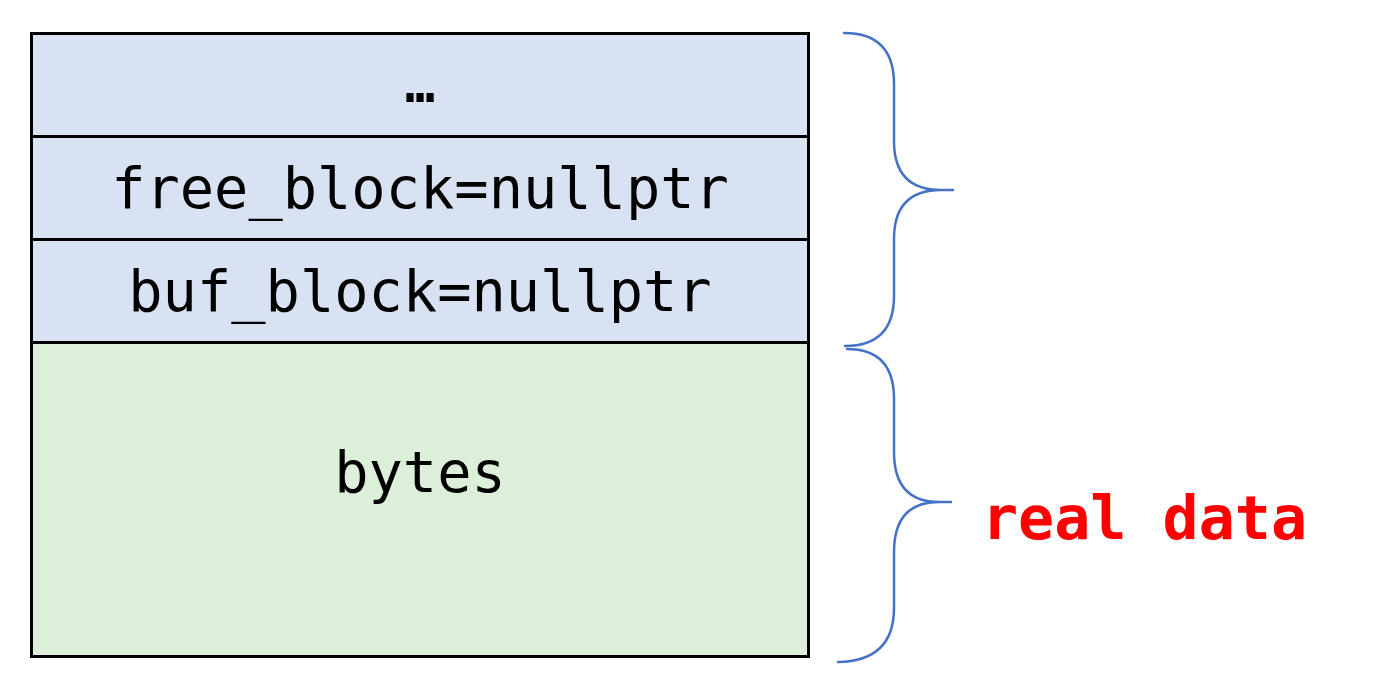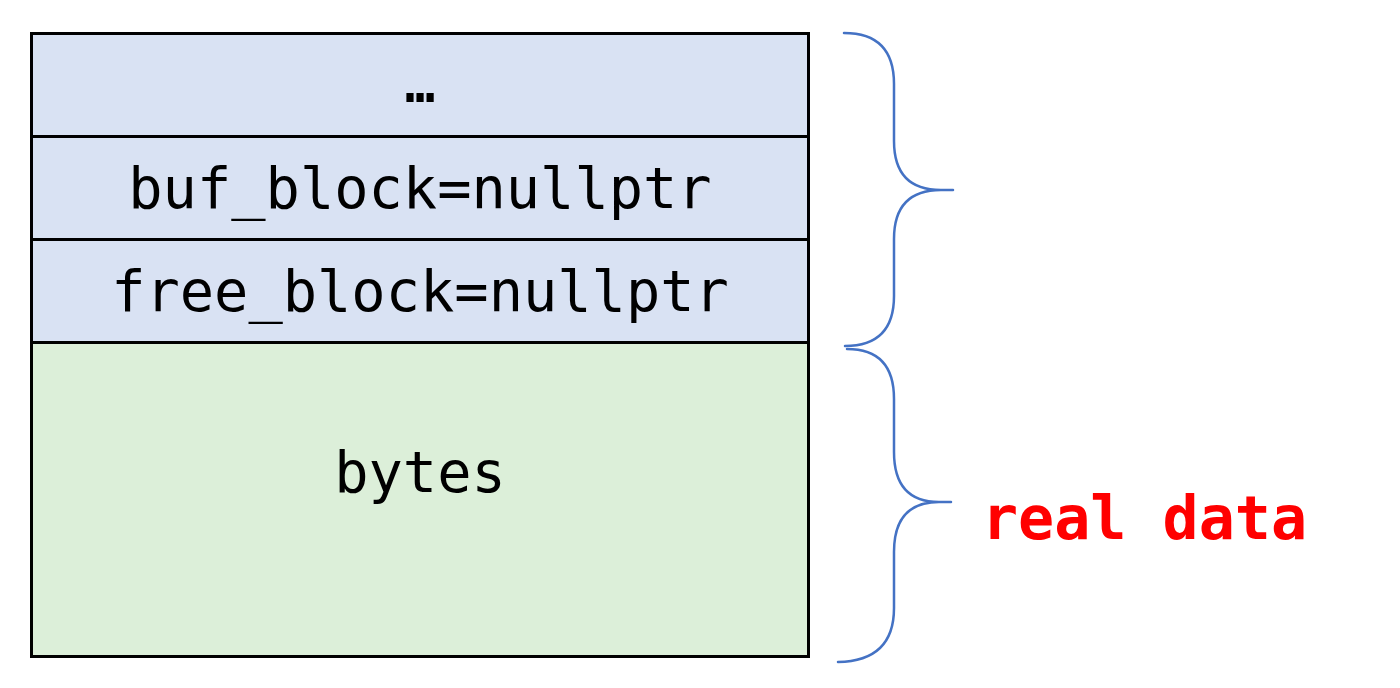--- a/index.html
+++ b/index.html
@@ -79,24 +79,24 @@
 </head>
 <body>
 
 <div class="canvas">
 
   <div class="mem-box">
     <div class="row struct ellipsis-row">
       <span class="row-label">…</span>
     </div>
     <div class="row struct">
-      <span class="row-label">buf_block=nullptr</span>
+      <span class="row-label">free_block=nullptr</span>
     </div>
     <div class="row struct">
-      <span class="row-label">free_block=nullptr</span>
+      <span class="row-label">buf_block=nullptr</span>
     </div>
     <div class="row data">
       <span class="row-label">bytes</span>
     </div>
   </div>
 
   <svg class="braces" viewBox="0 0 1400 688" xmlns="http://www.w3.org/2000/svg">
     <path class="brace-path" d="M 844 33 Q 894 33 894 84 L 894 141 Q 894 190 941 190 L 953 190 L 941 190 Q 894 190 894 239 L 894 296 Q 894 346 845 346"></path>
     <path class="brace-path" d="M 847 349 Q 894 349 894 399 L 894 452 Q 894 502 939 502 L 951 502 L 939 502 Q 894 502 894 552 L 894 608 Q 894 661 838 662"></path>
   </svg>

